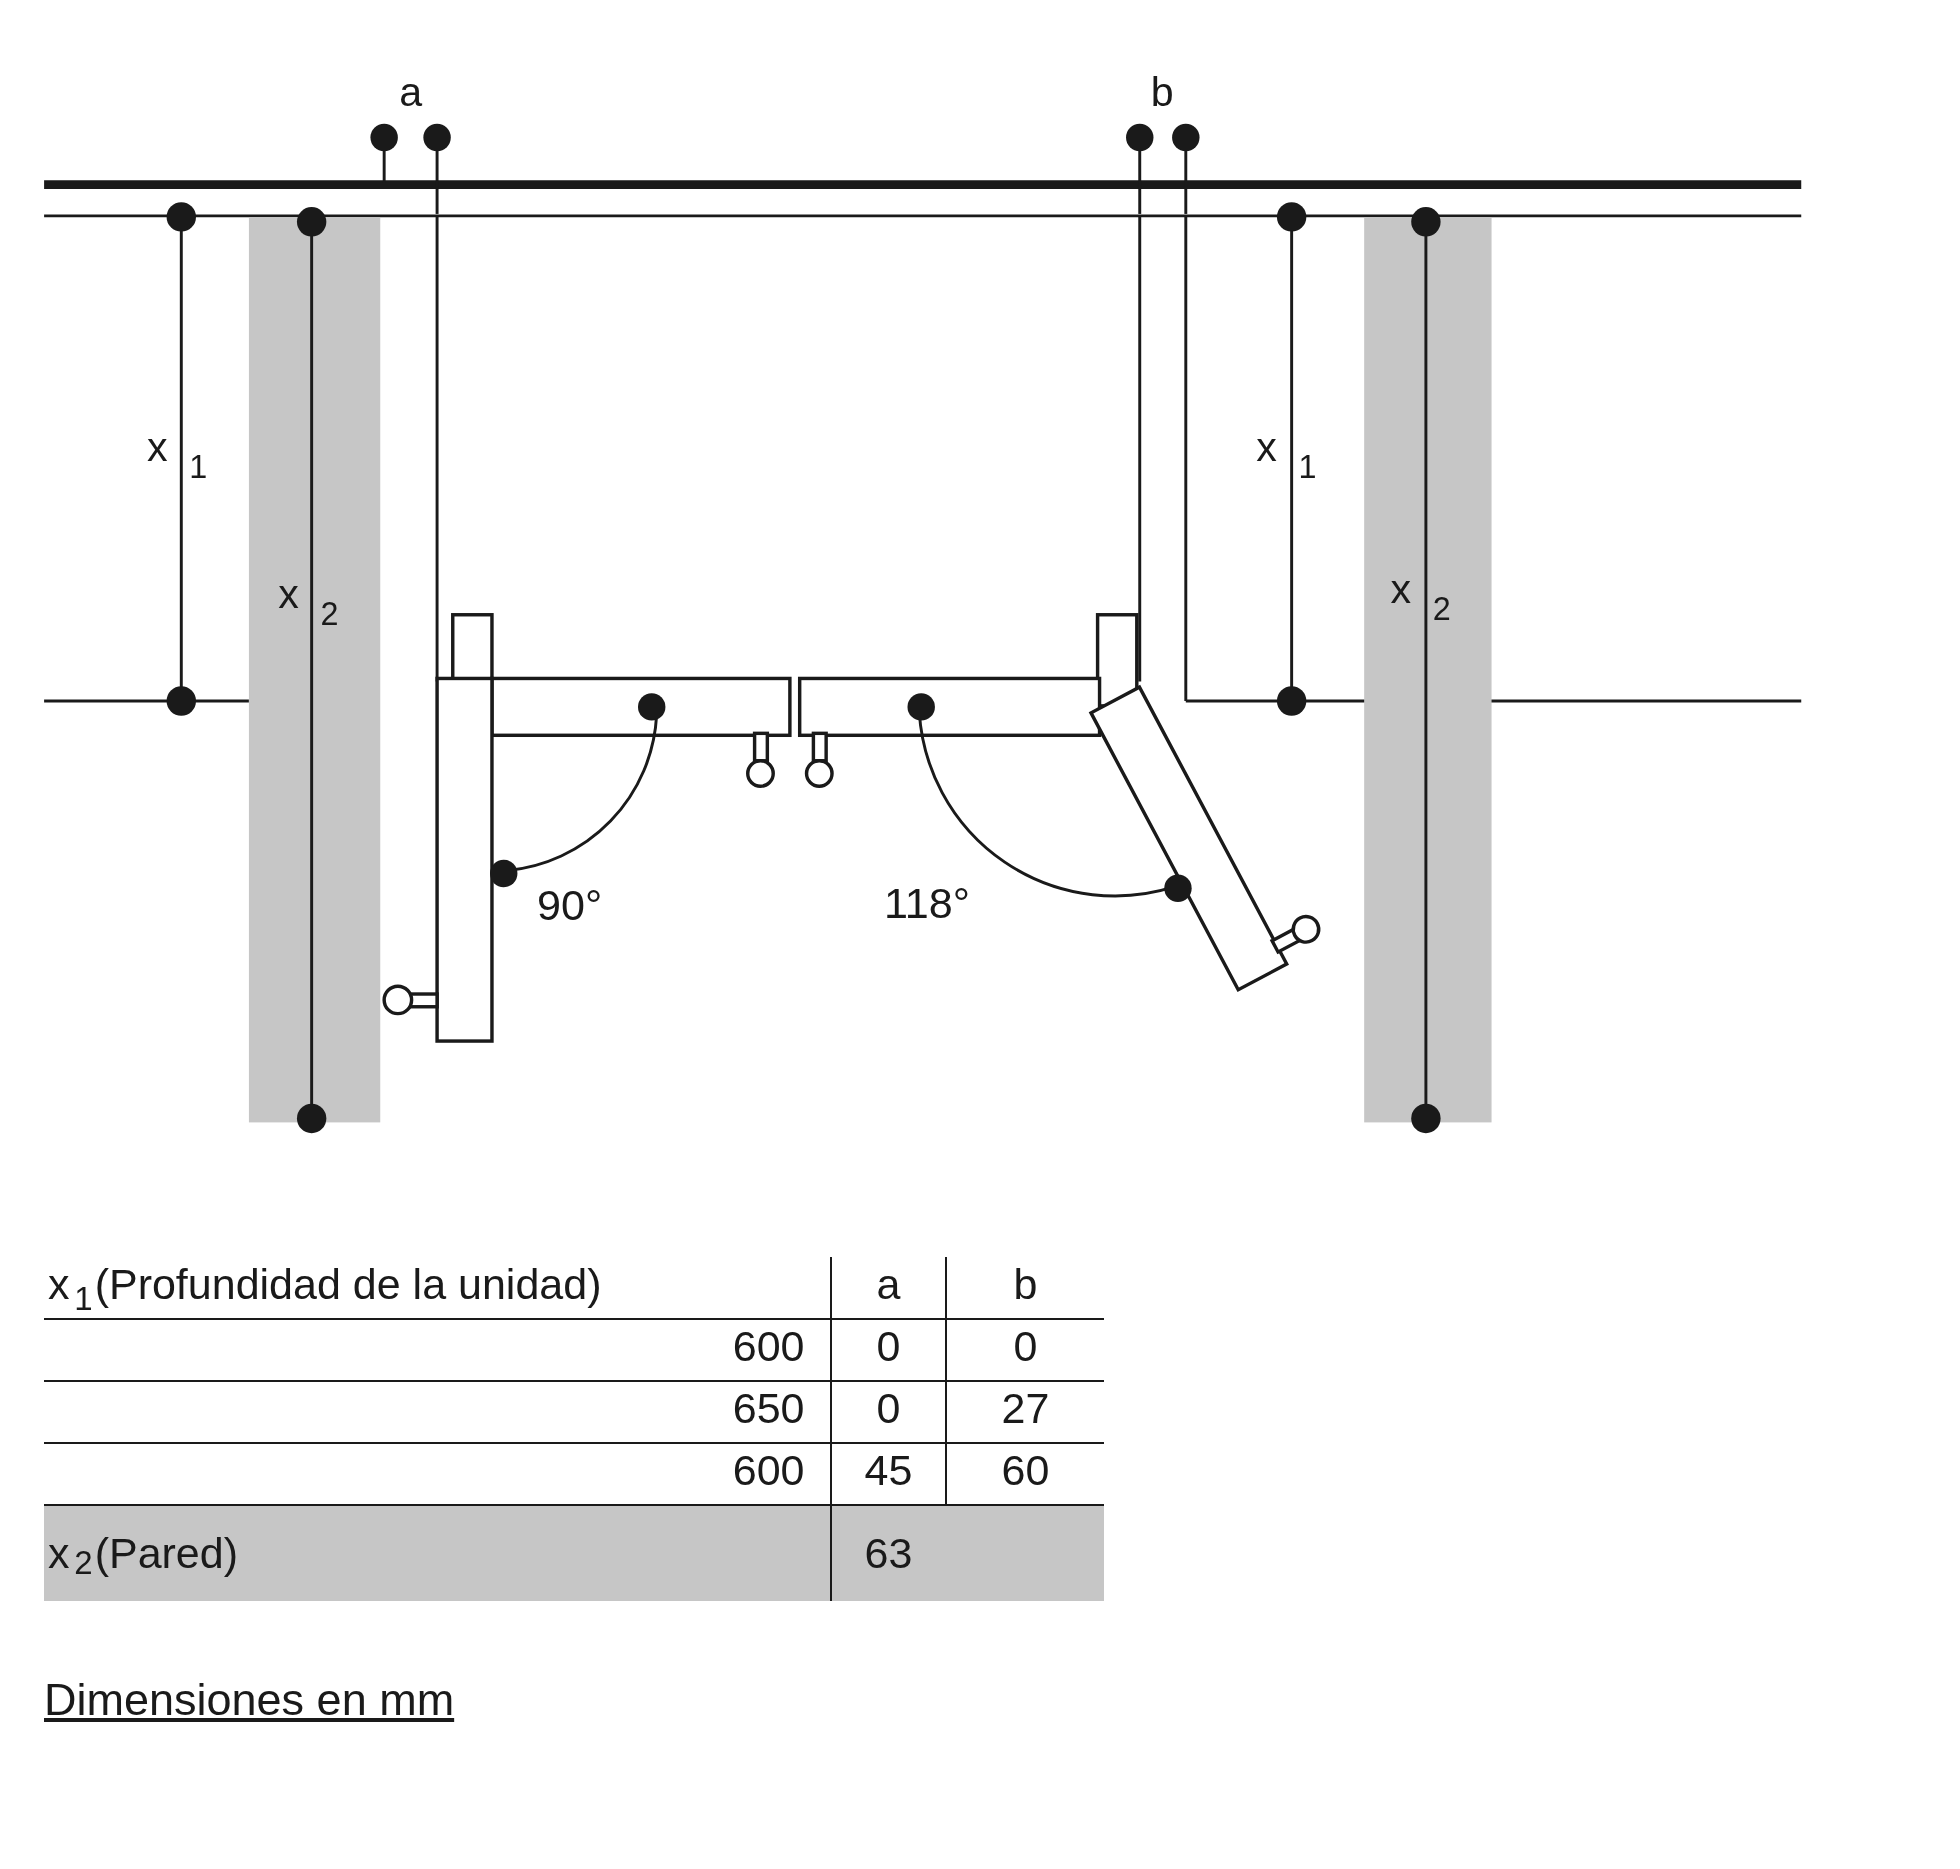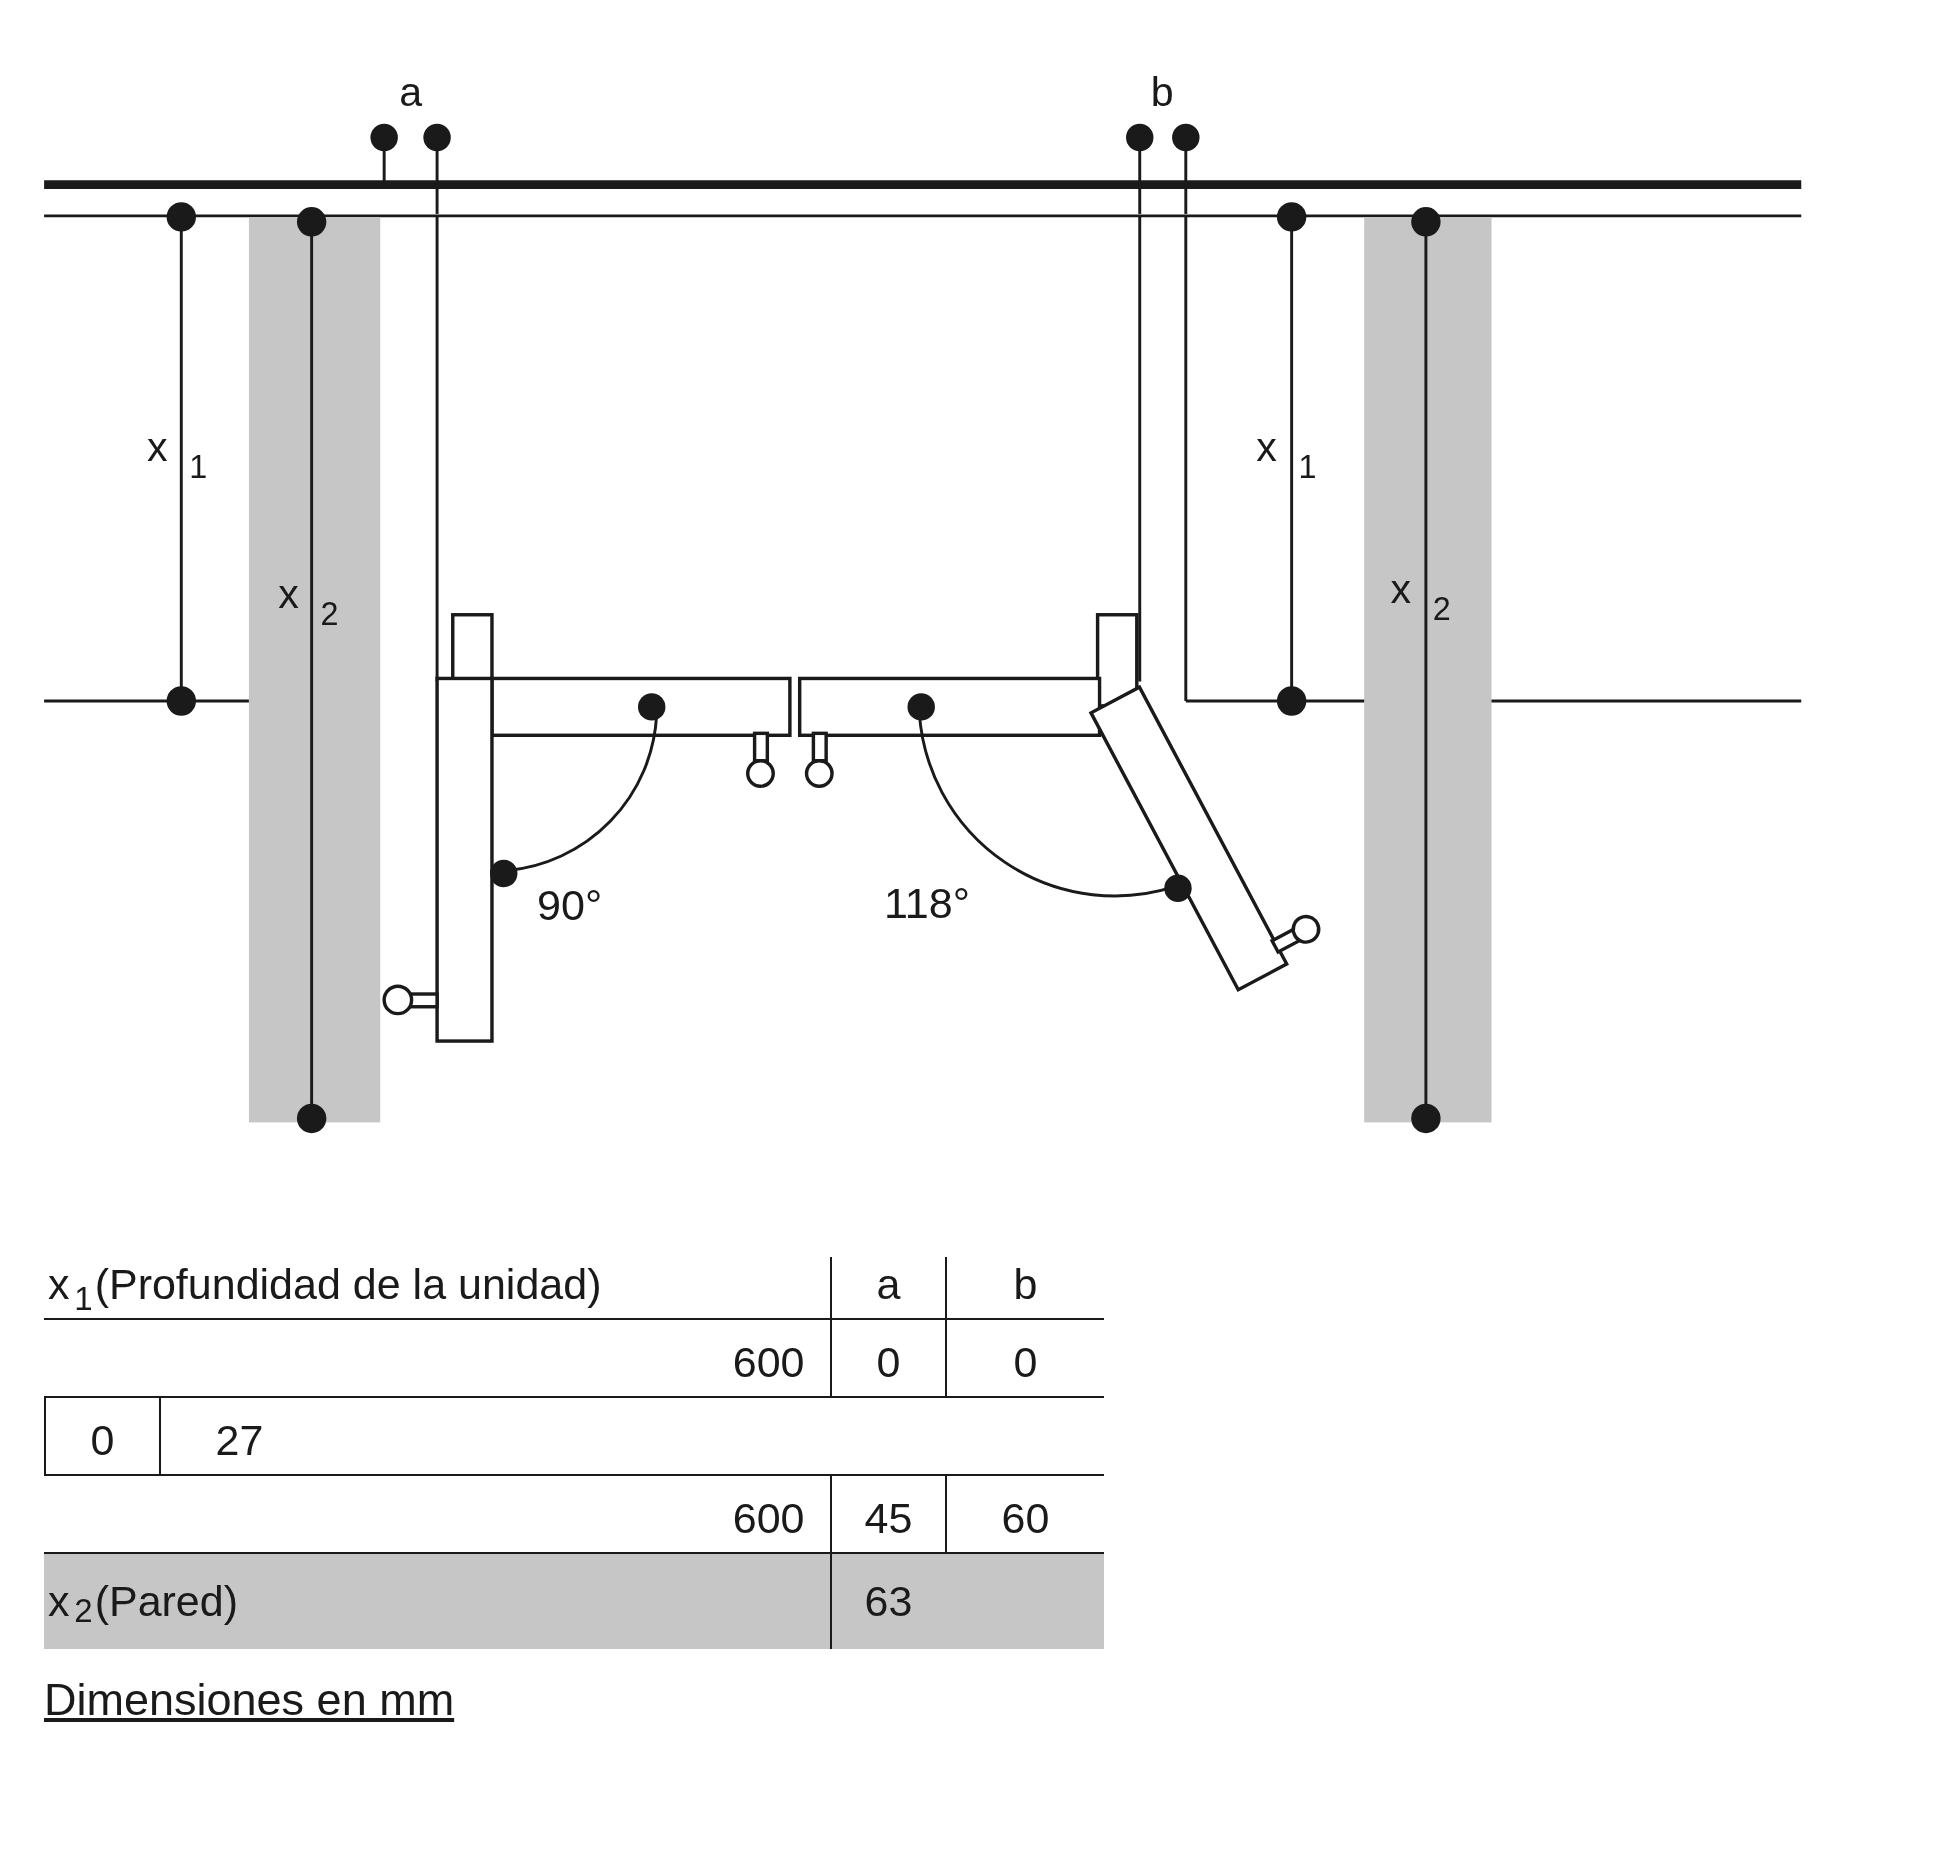--- a/index.html
+++ b/index.html
@@ -23,21 +23,21 @@
   .dim-table {
     position:absolute; left:44px; top:1257px;
     width:1060px; font-size:43px;
   }
   .tr { display:flex; width:100%; }
   .td { display:flex; align-items:flex-end; padding-bottom:8.8px; }
   .c1 { width:786px; padding-left:3.9px; }
   .ca { width:115px; border-left:2.9px solid #1a1a1a; justify-content:center; }
   .cb { width:159px; border-left:2.9px solid #1a1a1a; justify-content:center; }
   .tr.header { height:63px; border-bottom:2.9px solid #1a1a1a; }
-  .tr.datarow { height:78px; border-bottom:2.9px solid #1a1a1a; }
+  .tr.datarow { height:62px; border-bottom:2.9px solid #1a1a1a;justify-content:flex-end; }
   .tr.datarow .c1 { justify-content:flex-end; padding-right:25.5px; }
   .tr.grayrow { height:95px; background:#c6c6c6; }
   .tr.grayrow .td { align-items:center; padding-bottom:0; }
   .sub {
     font-size:33px; display:inline-block;
     transform:translateY(8.8px); margin-left:4.9px; margin-right:2px;
   }
   .footnote {
     position:absolute; left:44px; top:1674px;
     font-size:45px;
@@ -151,20 +151,21 @@
     <div class="td cb">b</div>
   </div>
 
   <div class="tr datarow">
     <div class="td c1">600</div>
     <div class="td ca">0</div>
     <div class="td cb">0</div>
   </div>
 
   <div class="tr datarow">
+    <div class="td c1">650</div>
     <div class="td ca">0</div>
     <div class="td cb">27</div>
   </div>
 
   <div class="tr datarow">
     <div class="td c1">600</div>
     <div class="td ca">45</div>
     <div class="td cb">60</div>
   </div>
 

